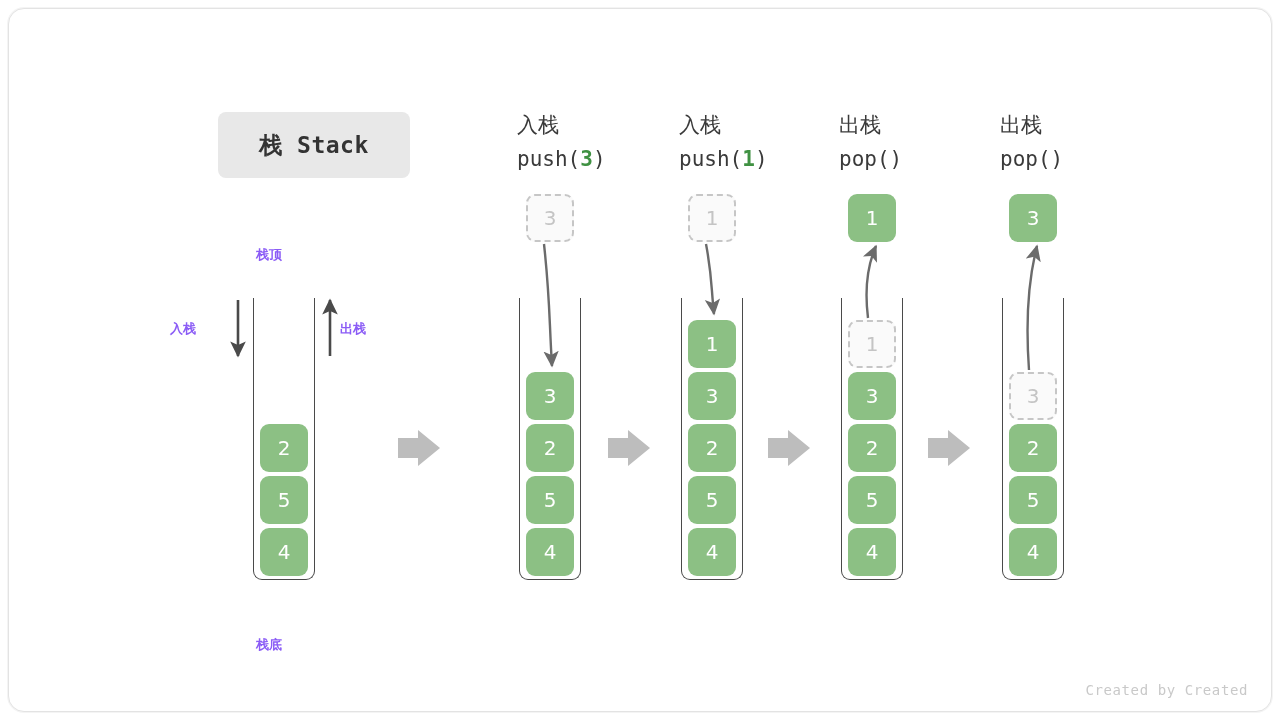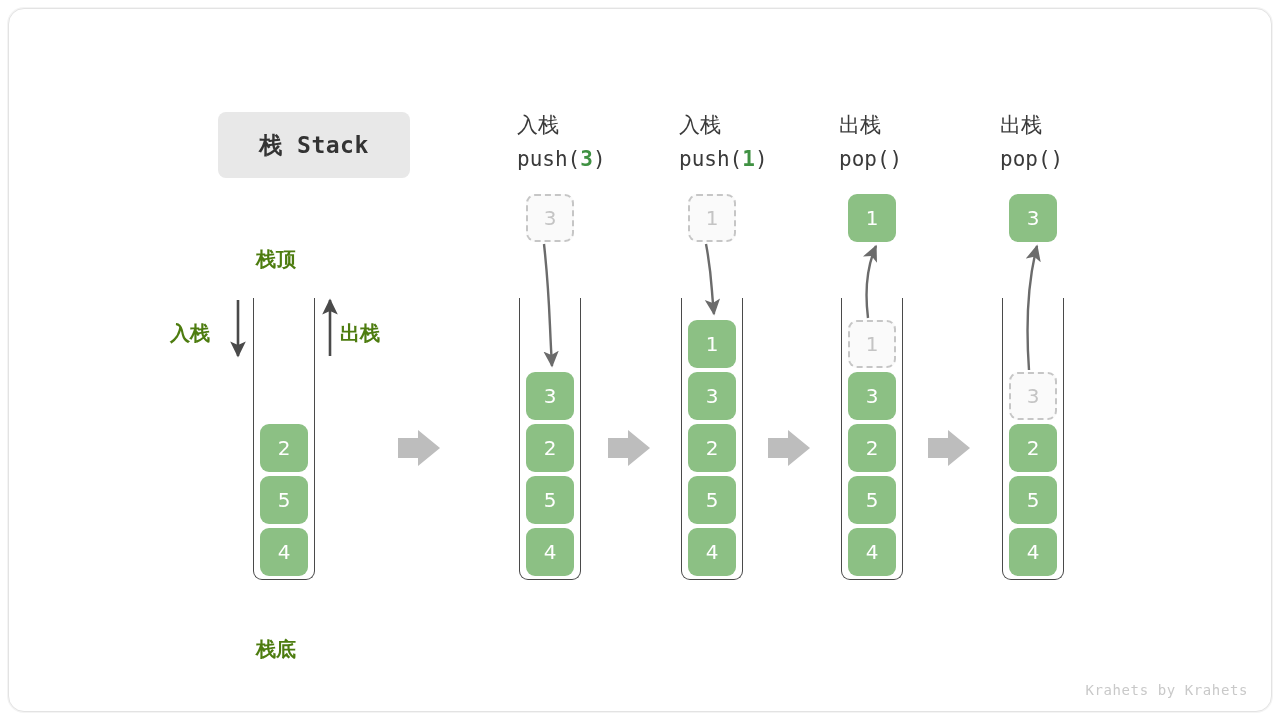--- a/index.html
+++ b/index.html
@@ -41,23 +41,23 @@
     color: #333333;
     letter-spacing: 0.5px;
     white-space: pre;
     margin-left: 32px;
   }
 
   
   .cn-label {
     position: absolute;
     font-family: Liberation Sans, sans-serif;
-    font-size: 20px;
+    font-size: 13px;
     font-weight: 700;
-    color: #4d7c0f;
+    color: #8b5cf6;
     white-space: nowrap;
   }
   .col-head {
     position: absolute;
     font-family: "DejaVu Sans Mono", "Liberation Mono", monospace;
     font-size: 21px;
     color: #3a3a3a;
     white-space: nowrap;
     line-height: 34px;
     text-align: left;
@@ -225,14 +225,14 @@
        L 768 458 Z" fill="#bdbdbd"></path>
         </g>
         <g>
           <path d="M 928 438 L 948 438 L 948 430
        L 970 448 L 948 466 L 948 458
        L 928 458 Z" fill="#bdbdbd"></path>
         </g>
       </g>
   </svg>
 
-  <div class="footer-note">Krahets by Krahets</div>
+  <div class="footer-note">Created by Created</div>
 </div>
 
 </body></html>

